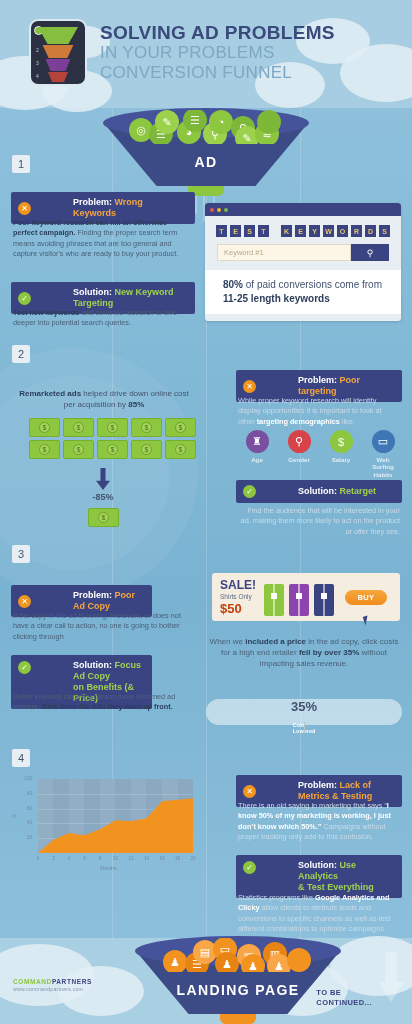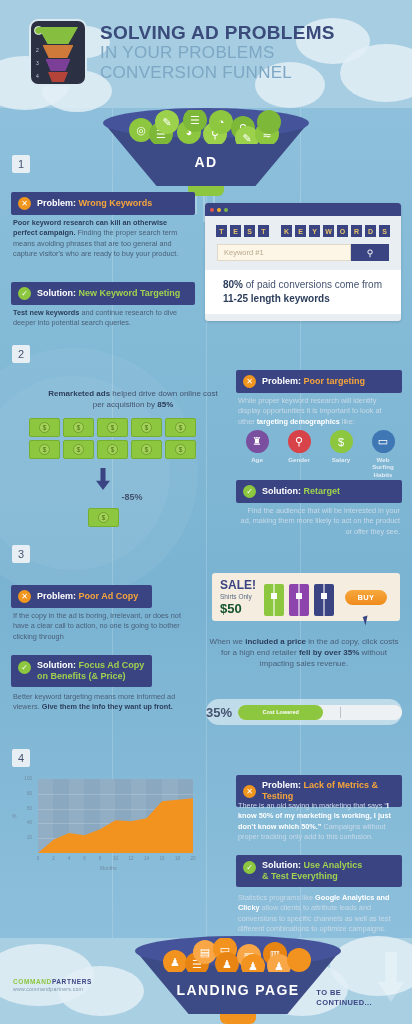--- a/index.html
+++ b/index.html
@@ -60,21 +60,21 @@
   .stepnum { position:absolute; width:18px; height:18px; background:#e8eff4; color:#44536f;
      font-size:11px; display:flex; align-items:center; justify-content:center; border-radius:2px; }
 
   
   .ps-bar { position:absolute; background:#3b4482; border-radius:2px;
      display:flex; align-items:center; padding:5px 7px; gap:6px; }
   .ps-ic { width:13px; height:13px; border-radius:50%; flex:none;
      display:flex; align-items:center; justify-content:center; font-size:8px; color:#fff; }
   .ps-ic.p { background:#f0961e; }
   .ps-ic.s { background:#8dc63f; }
-  .ps-txt { font-size:9px; font-weight:bold; color:#fff; line-height:11px; }
+  .ps-txt { font-size:9px; font-weight:bold; color:#fff; line-height:11px;margin-left:36px; }
   .ps-txt em { font-style:normal; }
   .ps-txt .p { color:#f6a53b; }
   .ps-txt .g { color:#9fd24f; }
   .body-txt { position:absolute; font-size:7.3px; line-height:10.4px; color:#4a5f78; }
   .body-txt b { color:#2c3e5c; }
   .body-txt.lt { color:#c9dae8; }
   .body-txt.lt b { color:#ffffff; }
 
   
   .card { position:absolute; background:#e9eef2; border-radius:3px; overflow:hidden;
@@ -107,50 +107,50 @@
   .demo { position:absolute; width:34px; text-align:center; }
   .demo-c { width:23px; height:23px; border-radius:50%; margin:0 auto 3px;
      display:flex; align-items:center; justify-content:center; font-size:11px; color:#fff; }
   .demo-l { font-size:6.2px; font-weight:bold; color:#e2ecf4; line-height:7.4px; }
 
   
   .sale { position:absolute; background:#f4ede0; border-radius:3px; display:flex;
      align-items:center; padding:12px 8px; }
   .sale-t1 { font-size:12px; font-weight:bold; color:#3b4482; line-height:13px; }
   .sale-t2 { font-size:6.5px; color:#5a6b85; line-height:9px; }
-  .sale-t3 { font-size:13px; font-weight:bold; color:#14532d; line-height:15px; }
+  .sale-t3 { font-size:13px; font-weight:bold; color:#c2410c; line-height:15px; }
   .shirt { position:relative; width:20px; height:32px; border-radius:2px; }
   .shirt:before { content:""; position:absolute; left:50%; top:0; transform:translateX(-50%);
      width:2px; height:32px; background:rgba(255,255,255,.55); }
   .shirt:after { content:""; position:absolute; left:50%; top:9px; transform:translateX(-50%);
      width:6px; height:6px; background:#fff; }
   .buy { width:42px; height:15px; background:linear-gradient(180deg,#f7a83c,#ef8b1d);
      border-radius:8px; color:#fff; font-size:7.5px; font-weight:bold;
      display:flex; align-items:center; justify-content:center; letter-spacing:.4px; }
   .cursor { position:absolute; width:0;height:0; border-left:5px solid #3b4482;
      border-bottom:9px solid transparent; transform:rotate(-18deg); }
   .pbar-out { position:absolute; background:rgba(255,255,255,.5); border-radius:13px;
-     display:flex; align-items:center; padding:0 0; gap:6px; }
+     display:flex; align-items:center; padding:0 8px; gap:6px;flex-direction:column; }
   .pbar-pct { font-size:13px; font-weight:bold; color:#44536f; }
   .pbar-track { flex:1; height:15px; background:#eef1f3; border-radius:8px; position:relative; }
   .pbar-fill { position:absolute; left:0; top:0; height:15px; border-radius:8px;
      background:#8dc63f; display:flex; align-items:center; justify-content:center;
      color:#fff; font-size:5.5px; font-weight:bold; }
   .pbar-tick { position:absolute; top:2px; width:1px; height:11px; background:#b9c3cb; }
 
   
   .chart { position:absolute; }
   .plot { position:absolute; background:#8aa8c0; }
   .stripe { position:absolute; top:0; bottom:0; background:rgba(255,255,255,.07); }
   .gl { position:absolute; left:0; right:0; height:1px; background:rgba(255,255,255,.18); }
   .ytk { position:absolute; font-size:4.6px; color:#6f8ba3; text-align:right; width:14px; }
   .xtk { position:absolute; font-size:4.6px; color:#6f8ba3; text-align:center; width:12px; }
   .axlab { position:absolute; font-size:5px; color:#6f8ba3; }
 
-  .center-txt { position:absolute; text-align:center; font-size:8px; line-height:11px; color:#44536f;margin-left:29px; }
+  .center-txt { position:absolute; text-align:center; font-size:8px; line-height:11px; color:#44536f; }
   .center-txt b { color:#2c3e5c; }
 
   .foot-l { position:absolute; left:13px; top:978px; }
   .foot-n { font-size:6.5px; font-weight:bold; letter-spacing:.6px; }
   .foot-n .a { color:#8dc63f; }
   .foot-n .b { color:#3b4482; }
   .foot-u { font-size:5.2px; color:#7f98ae; letter-spacing:.2px; margin-top:1px; }
   .tbc { position:absolute; right:40px; top:988px; font-size:7.5px; font-weight:bold;
      color:#3b4482; line-height:10px; letter-spacing:.4px; }
   .bigarrow { position:absolute; right:8px; top:952px; width:26px; height:50px;

